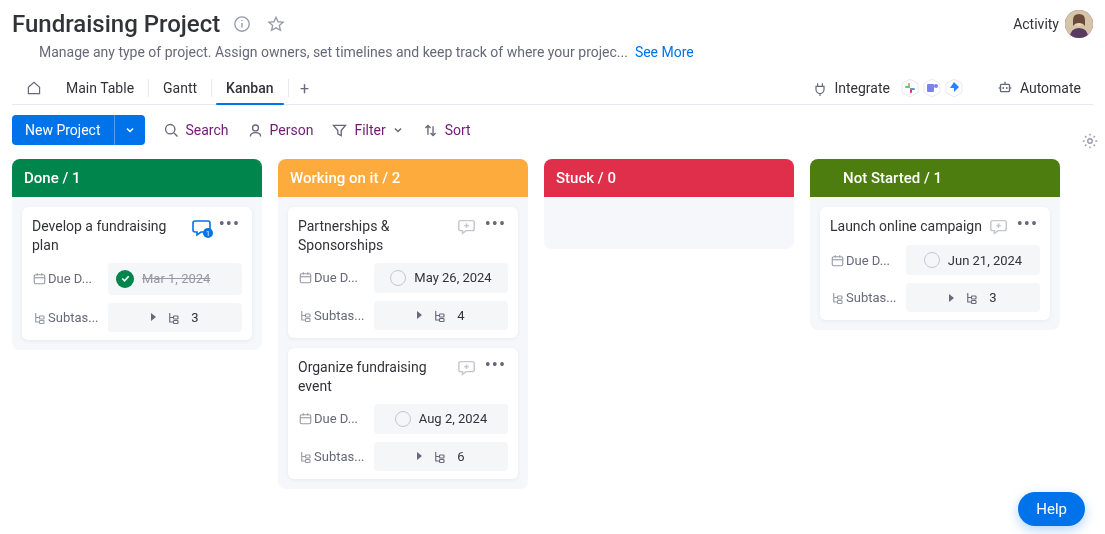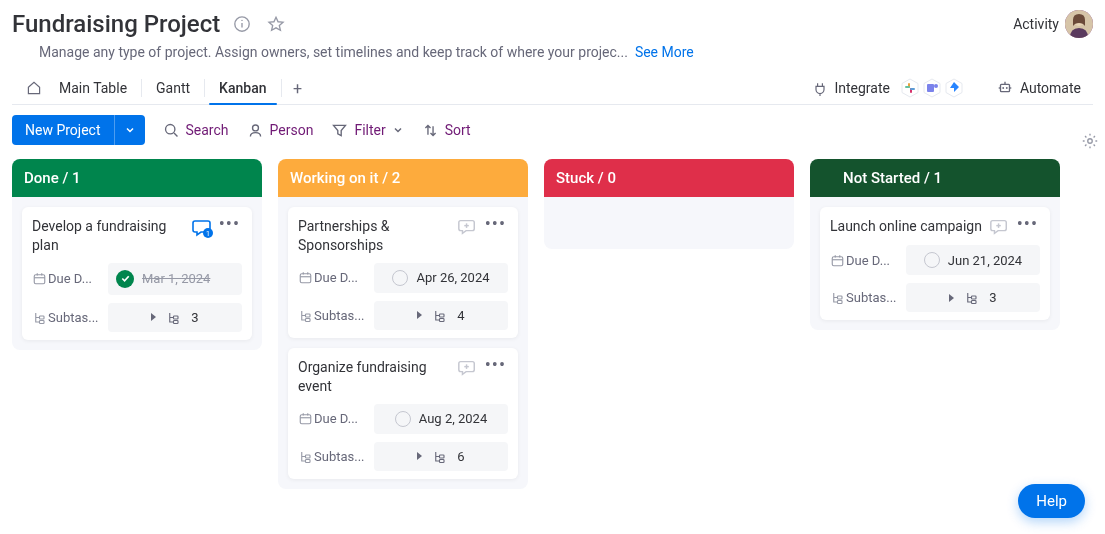--- a/index.html
+++ b/index.html
@@ -9,21 +9,21 @@
   .title { font-size: 24px; font-weight: 500; }
   .icon-btn { width: 24px; height: 24px; display: flex; align-items: center; justify-content: center; border-radius: 4px; cursor: pointer; color: #676879; }
   .spacer { flex: 1; }
   .activity { display: flex; align-items: center; gap: 6px; font-size: 14px; color: #323338; cursor: pointer; }
   .avatar { width: 28px; height: 28px; border-radius: 50%; background: #7e3b8a; overflow: hidden; display: flex; align-items: center; justify-content: center; }
   .avatar svg { width: 28px; height: 28px; }
   .invite-btn { display: flex; align-items: center; gap: 6px; padding: 5px 10px; border: 1px solid #d0d4e4; border-radius: 4px; font-size: 14px; cursor: pointer; background: #fff; }
   .desc { font-size: 14px; color: #676879; margin-top: 6px; margin-left: 27px; }
   .see-more { color: #0073ea; cursor: pointer; }
   .tabs-row { display: flex; align-items: center; border-bottom: 1px solid #e6e9ef; margin-top: 12px; }
-  .tab { display: flex; align-items: center; gap: 17px; padding: 8px 14px; font-size: 14px; color: #323338; cursor: pointer; position: relative; }
+  .tab { display: flex; align-items: center; gap: 24px; padding: 8px 14px; font-size: 14px; color: #323338; cursor: pointer; position: relative; }
   .tab.active { font-weight: 500; }
   .tab.active::after { content: ""; position: absolute; left: 4px; right: 4px; bottom: -1px; height: 2px; background: #0073ea; border-radius: 1px; }
   .tab-sep { width: 1px; height: 18px; background: #e6e9ef; }
   .add-tab { width: 32px; display: flex; align-items: center; justify-content: center; cursor: pointer; color: #676879; font-size: 16px; }
   .right-actions { display: flex; align-items: center; gap: 8px; margin-left: auto; padding-right: 12px; }
   .integrate { display: flex; align-items: center; gap: 6px; font-size: 14px; color: #323338; cursor: pointer; }
   .hex-group { display: flex; gap: 2px; margin-left: 4px; }
   .hex { width: 20px; height: 20px; display:flex; align-items:center; justify-content:center; }
   .automate { display: flex; align-items: center; gap: 6px; font-size: 14px; color: #323338; cursor: pointer; margin-left: 24px; }
   .toolbar { display: flex; align-items: center; gap: 18px; padding: 10px 12px 14px 12px; }
@@ -44,21 +44,21 @@
   .dots { color: #676879; cursor: pointer; padding: 0 2px; font-size: 18px; line-height: 14px; letter-spacing: 1px; }
   .field-row { display: flex; align-items: center; margin-top: 8px; gap: 6px; }
   .field-label { display: flex; align-items: center; gap: 1px; font-size: 13px; color: #676879; width: 70px; overflow: hidden; white-space: nowrap; text-overflow: ellipsis; }
   .field-val { flex: 1; background: #f5f6f8; border-radius: 4px; padding: 7px 8px; display: flex; align-items: center; gap: 8px; font-size: 13px; color: #323338; }
   .field-val.center { justify-content: center; }
   .strike { text-decoration: line-through; color: #9699a6;}
   .check { width: 18px; height: 18px; border-radius: 50%; background: #00854d; display: flex; align-items: center; justify-content: center; }
   .circle-empty { width: 16px; height: 16px; border: 1.5px solid #c5c7d0; border-radius: 50%; }
   .sub-val { gap: 10px; }
   .tri { width:0;height:0;border-top:4px solid transparent;border-bottom:4px solid transparent;border-left:5px solid #676879; }
-  .help { position: absolute; right: 20px; bottom: 16px; background: #0073ea; color: #fff; padding: 8px 18px; border-radius: 20px; font-size: 15px; cursor: pointer; box-shadow: 0 4px 12px rgba(0,115,234,0.3); }
+  .help { position: absolute; right: 20px; bottom: 8px; background: #0073ea; color: #fff; padding: 8px 18px; border-radius: 20px; font-size: 15px; cursor: pointer; box-shadow: 0 4px 12px rgba(0,115,234,0.3); }
   svg { display: block; }
 </style>
 </head>
 <body>
 
 <div class="header">
   <div class="title-row">
     <div class="title">Fundraising Project</div>
     <div class="icon-btn">
       <svg width="18" height="18" viewBox="0 0 20 20" fill="none" stroke="#9699a6" stroke-width="1.5">
@@ -276,21 +276,21 @@
               <svg width="15" height="15" viewBox="0 0 20 20" fill="none" stroke="#9699a6" stroke-width="1.5">
                 <rect x="3" y="5" width="14" height="12" rx="2"></rect>
                 <line x1="3" y1="9" x2="17" y2="9"></line>
                 <line x1="7" y1="3" x2="7" y2="6"></line>
                 <line x1="13" y1="3" x2="13" y2="6"></line>
               </svg>
               <span>Due D...</span>
             </div>
             <div class="field-val center">
               <span class="circle-empty"></span>
-              <span>Apr 26, 2024</span>
+              <span>May 26, 2024</span>
             </div>
           </div>
           <div class="field-row">
             <div class="field-label">
               <svg width="15" height="15" viewBox="0 0 20 20" fill="none" stroke="#9699a6" stroke-width="1.5">
                 <path d="M5 4 V10 H10 M5 10 V16 H10"></path>
                 <rect x="10" y="8" width="6" height="4" rx="1"></rect>
                 <rect x="10" y="14" width="6" height="4" rx="1"></rect>
               </svg>
               <span>Subtas...</span>
@@ -353,21 +353,21 @@
             </div>
           </div>
         </div>
       </div>
     </div>
     <div class="col">
       <div class="col-header" style="background: rgb(223, 47, 74);">Stuck / 0</div>
       <div class="col-body"></div>
     </div>
     <div class="col">
-      <div class="col-header" style="background: #14532d; padding-left: 33px;">Not Started / 1</div>
+      <div class="col-header" style="background: #4d7c0f; padding-left: 33px;">Not Started / 1</div>
       <div class="col-body">
         <div class="card">
           <div class="card-top">
             <div class="card-title">Launch online campaign</div>
             <span class="chat-icon">
               <svg width="20" height="20" viewBox="0 0 22 22">
                 <path d="M4 4 H17 A2 2 0 0 1 19 6 V13 A2 2 0 0 1 17 15 H10 L6 18 V15 H4 A2 2 0 0 1 2 13 V6 A2 2 0 0 1 4 4 Z" fill="none" stroke="#c5c7d0" stroke-width="1.6"></path>
                 <line x1="10.5" y1="7" x2="10.5" y2="12" stroke="#c5c7d0" stroke-width="1.6"></line>
                 <line x1="8" y1="9.5" x2="13" y2="9.5" stroke="#c5c7d0" stroke-width="1.6"></line>
               </svg>

